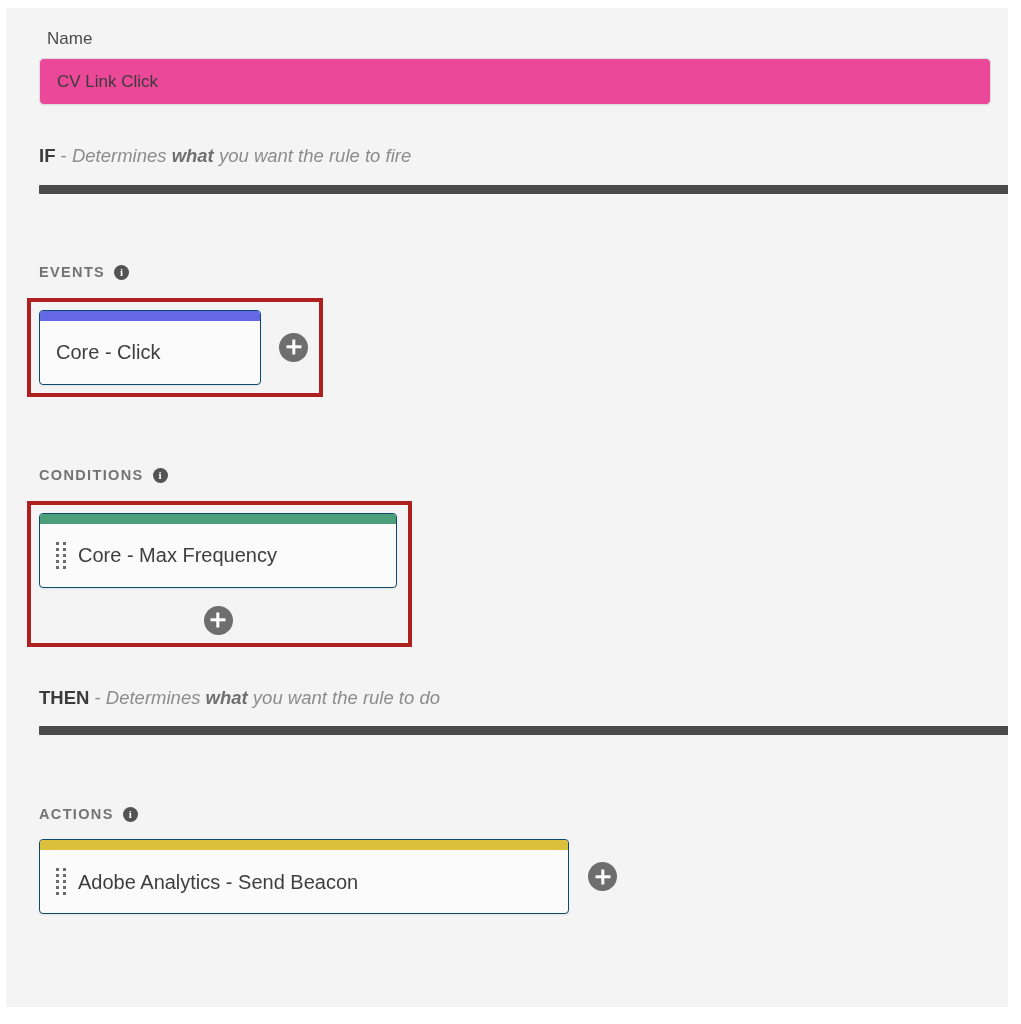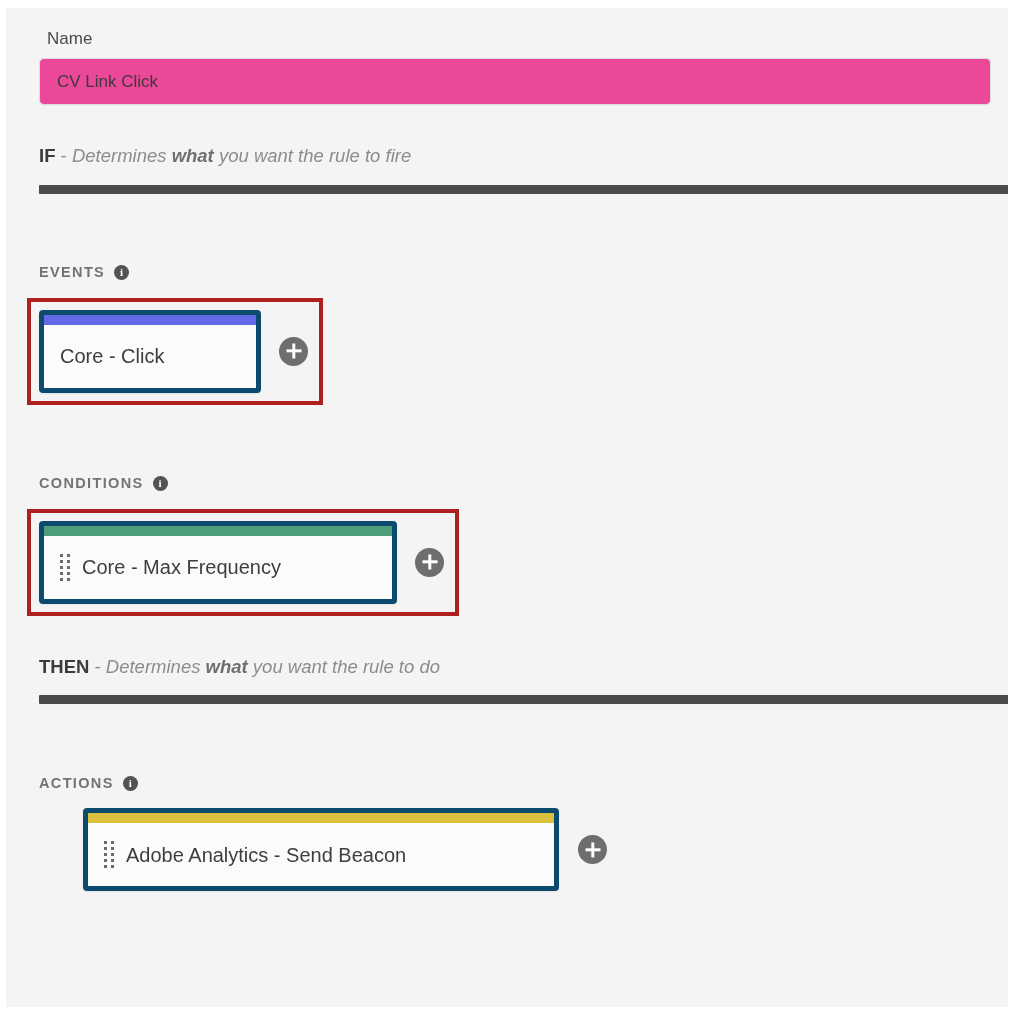--- a/index.html
+++ b/index.html
@@ -125,21 +125,21 @@
   .annot {
     border: 4px solid #ae1f1f;
     padding: 8px 11px 8px 8px;
     display: inline-flex;
     align-items: center;
     gap: 18px;
   }
 
   .card {
     background: #fbfbfb;
-    border: 5px solid #0c4a6e;
+    border: 1px solid #0c4a6e;
     border-radius: 4px;
     box-shadow: 0 1px 2px rgba(0,0,0,0.07);
     overflow: hidden;
     display: flex;
     flex-direction: column;
   }
   .card-bar {
     height: 10px;
     width: 100%;
   }
@@ -188,21 +188,21 @@
     position: absolute;
     background: #ffffff;
     left: 50%; top: 50%;
   }
   .plus-btn::before { width: 15px; height: 3.4px; transform: translate(-50%,-50%); }
   .plus-btn::after  { width: 3.4px; height: 15px; transform: translate(-50%,-50%); }
 
   
   .card-events  { width: 222px; }
   .card-cond    { width: 358px; }
-  .card-action  { width: 476px; margin-left: 44px; }
+  .card-action  { width: 530px; }
 
   .row-events   { margin-top: 17px; margin-left: -12px; }
   .row-cond     { margin-top: 17px; margin-left: -12px; }
   .row-actions  { margin-top: 17px; display: flex; align-items: center; gap: 19px; }
 </style>
 </head>
 <body>
 
 <div id="page-root">
   <div class="panel">
@@ -232,21 +232,21 @@
           <button class="plus-btn"></button>
         </div>
       </div>
 
       <div class="group-label">
         <span class="txt">CONDITIONS</span>
         <span class="info-icon">i</span>
       </div>
 
       <div class="row-cond">
-        <div class="annot" style="border-color: rgb(174, 31, 31);">
+        <div class="annot" style="border-color: rgb(174, 31, 31); flex-direction: column;">
           <div class="card card-cond">
             <div class="card-bar" id="bar-cond" style="background: rgb(77, 159, 121);"></div>
             <div class="card-body">
               <span class="drag-handle">
                 <i></i>
                   <i></i>
                   <i></i>
                   <i></i>
                   <i></i>
                   <i></i>

